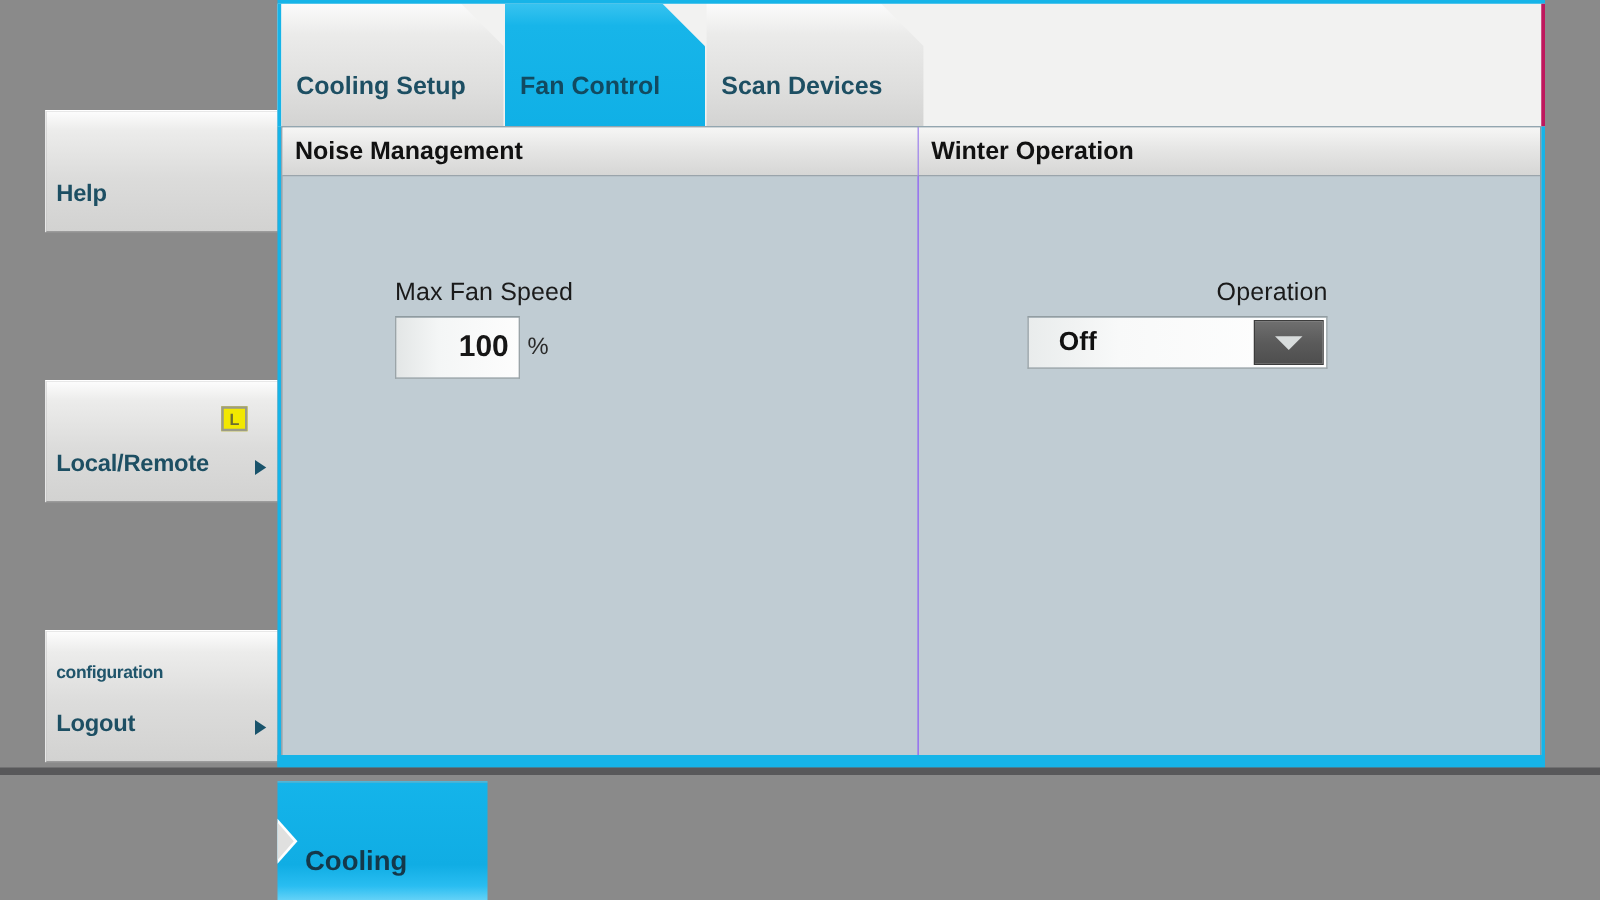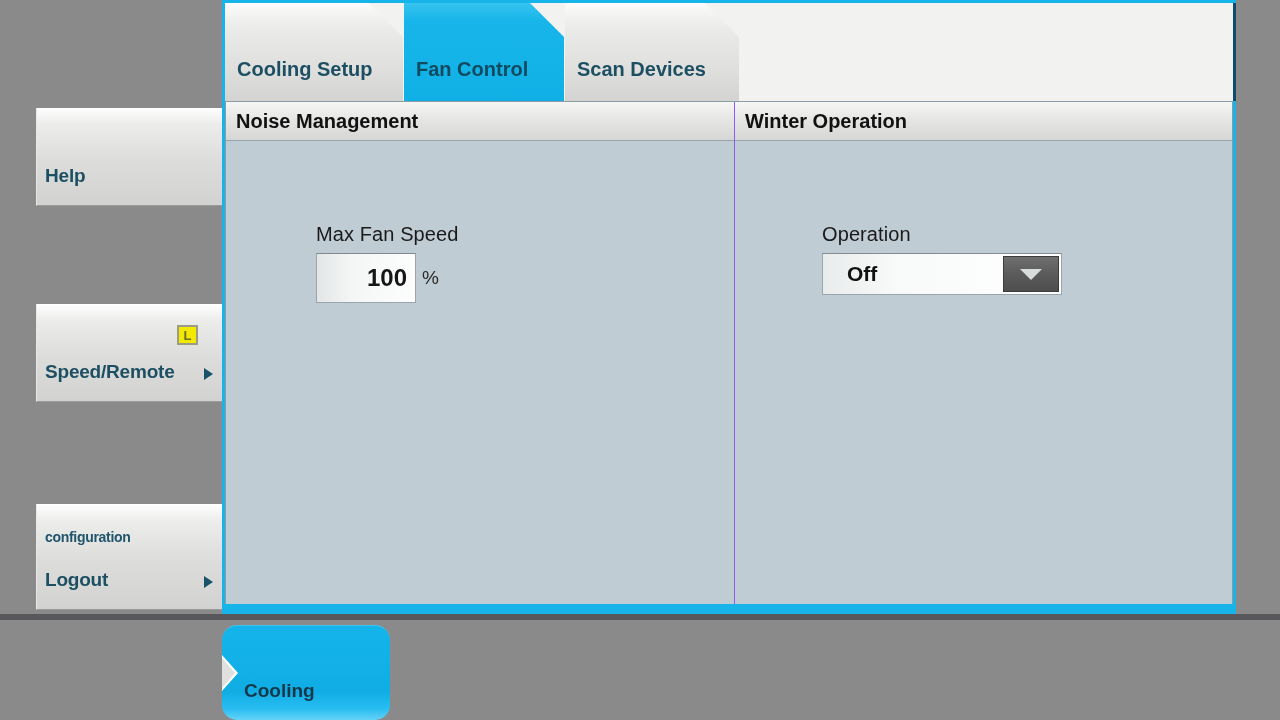--- a/index.html
+++ b/index.html
@@ -74,39 +74,38 @@
     align-items: center;
     justify-content: center;
     font-size: 13px;
     font-weight: bold;
     color: #6d6d30;
     line-height: 1;
   }
 
   
   #b-logbook      { top: 2px;   height: 98px; }
-  #b-help         { top: 108px; height: 98px; }
+  #b-help         { top: 88px; height: 98px; }
   #b-localremote  { top: 206px; height: 98px; }
   #b-logout       { top: 308px; height: 106px; }
 
   
   #crumb-cooling {
     position: absolute;
     left: 222px;
     top: 625px;
     width: 168px;
     height: 95px;
     background: linear-gradient(to bottom, #14b4ea 0%, #10ade4 70%, #29bdf1 88%, #63d2f7 100%);
     display: flex;
     align-items: flex-end;
     color: #14384a;
     font-weight: bold;
-    font-size: 19px;
+    font-size: 22px;
     border-top: 1px solid #3dc5f2;
-    border-radius: 15px;
   }
   #crumb-cooling .lbl { padding: 0 0 18px 22px; }
   .crumb-notch {
     position: absolute;
     left: 0; top: 50%;
     transform: translateY(-50%);
     width: 0; height: 0;
     border-left: 13px solid #e0e0df;
     border-top: 15px solid transparent;
     border-bottom: 15px solid transparent;
@@ -132,21 +131,21 @@
   }
 
   
   #tabstrip {
     position: absolute;
     left: 0; top: 3px;
     width: 1014px;
     height: 98px;
     background: #f2f2f1;
     border-left: 3px solid #16b4e8;
-    border-right: 3px solid #0c4a6e;
+    border-right: 3px solid #be185d;
   }
   #tabs {
     position: absolute;
     left: 0; top: 0;
     display: flex;
     height: 98px;
   }
   .tab {
     position: relative;
     height: 98px;
@@ -198,20 +197,21 @@
   
   .field { position: absolute; }
   #field-maxfan    { left: 90px; top: 82px; }
   #field-antifreeze{ left: 87px; top: 82px; }
 
   .field-label {
     font-size: 20px;
     color: #1a1a1a;
     margin-bottom: 7px;
     letter-spacing: 0.1px;
+    text-align: right;
   }
 
   .field-row { display: flex; align-items: center; }
 
   .num-input {
     width: 100px;
     height: 50px;
     background: linear-gradient(to right, #e3e6e6 0%, #f4f6f6 35%, #fdfdfd 100%);
     border: 1px solid #9ba4a8;
     border-top-color: #7f8a90;
@@ -296,21 +296,21 @@
 
   <div id="sidebar">
 
 
     <div class="side-btn" id="b-help">
       <span class="lbl">Help</span>
     </div>
 
     <div class="side-btn" id="b-localremote">
       <span class="lr-badge">L</span>
-      <span class="lbl">Speed/Remote</span>
+      <span class="lbl">Local/Remote</span>
       <span class="side-arrow"></span>
     </div>
 
     <div class="side-btn" id="b-logout">
       <span class="side-sub" style="top:24px;">configuration</span>
       <span class="lbl">Logout</span>
       <span class="side-arrow"></span>
     </div>
 
   </div>

